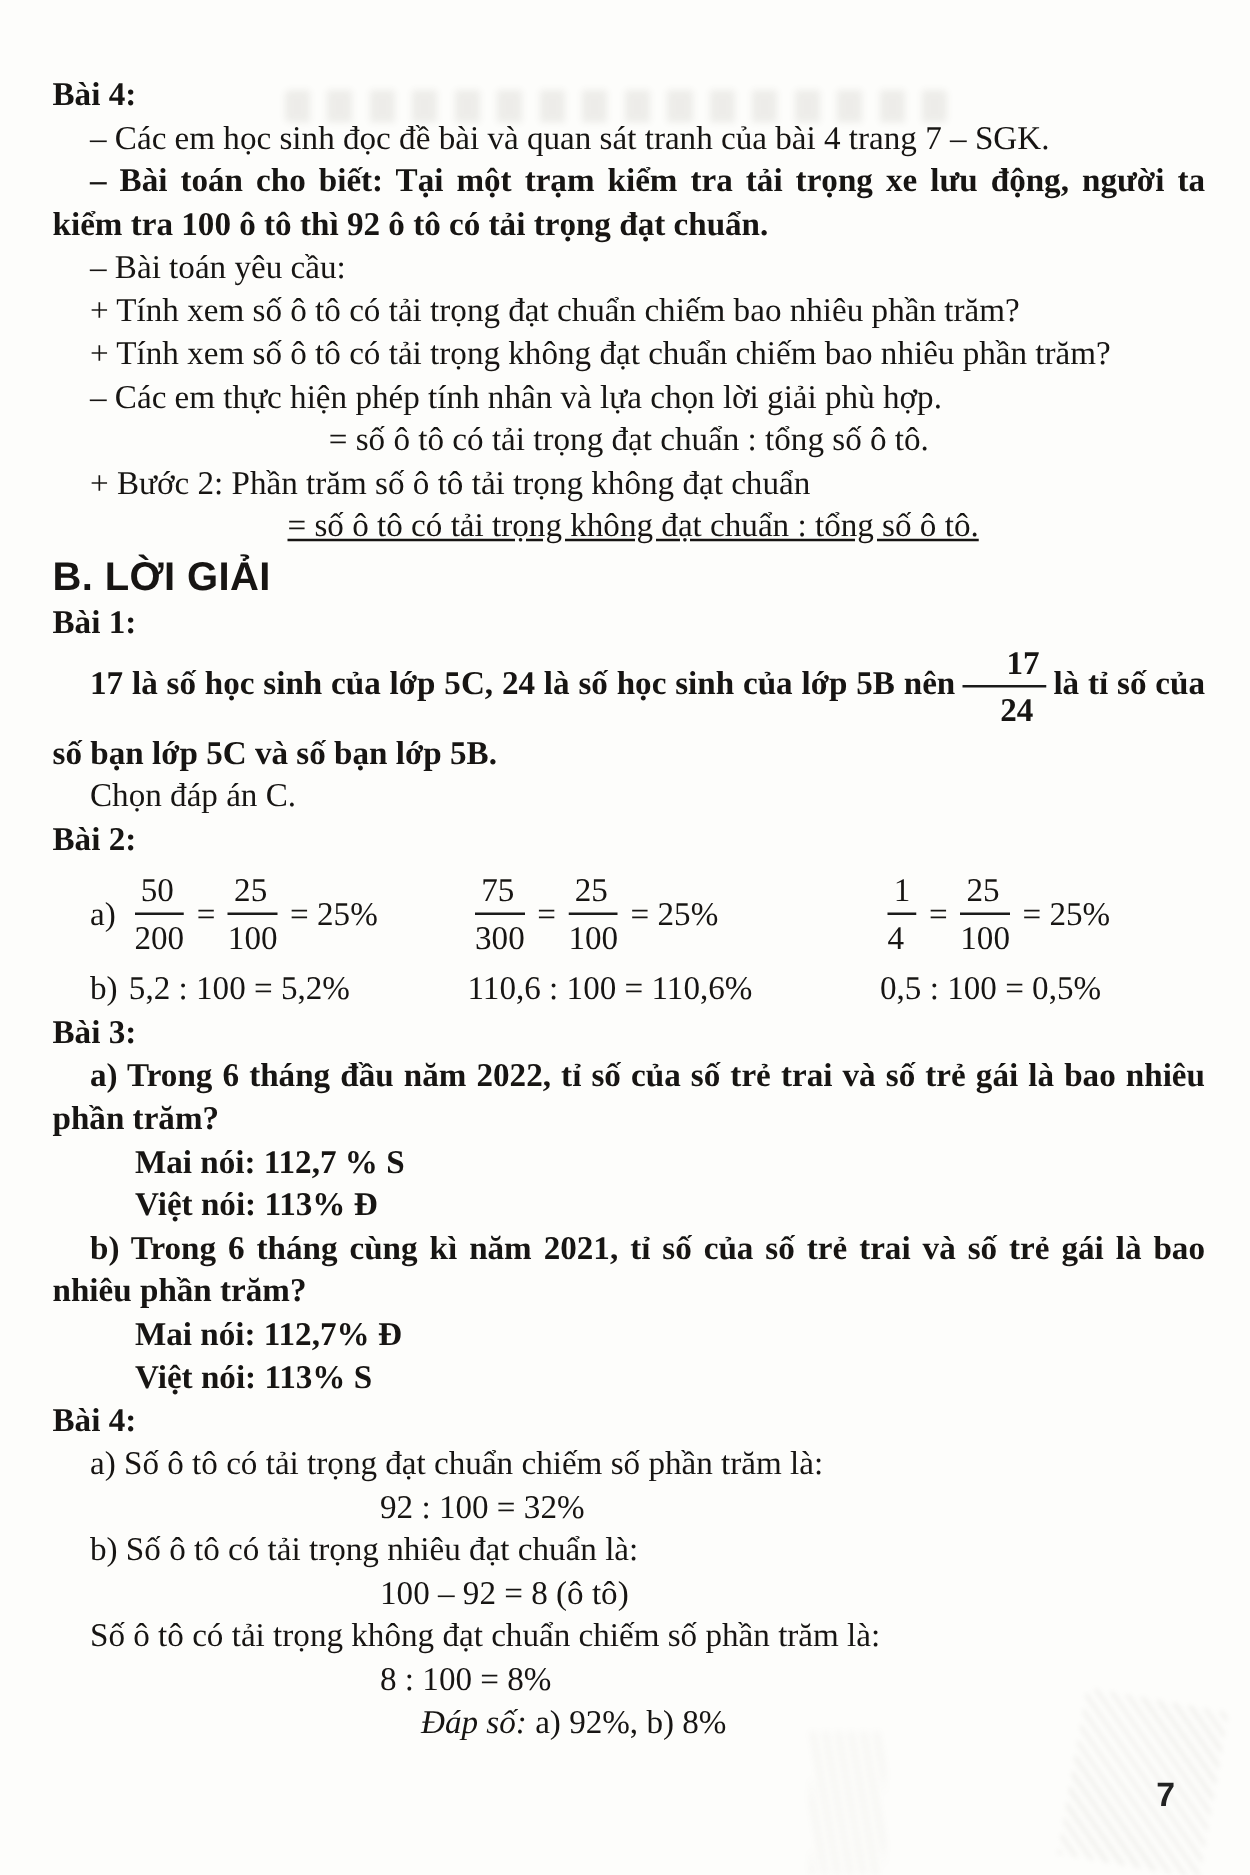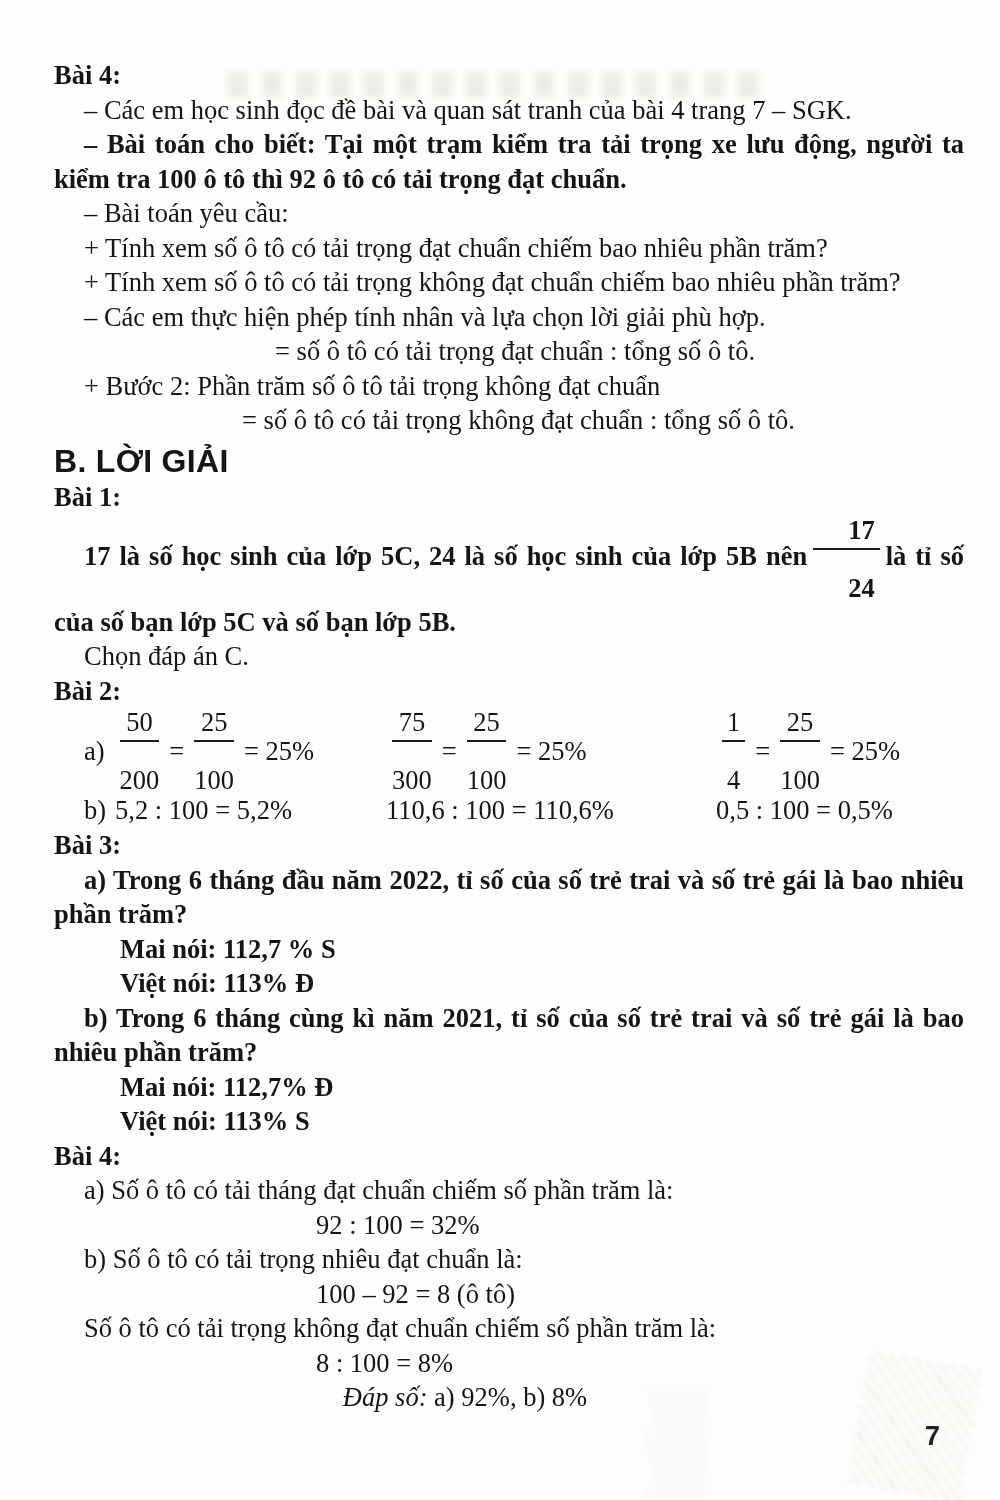--- a/index.html
+++ b/index.html
@@ -2,37 +2,37 @@
 <html lang="vi"><head>
 <meta charset="utf-8">
 <style>
   html,body{margin:0;padding:0;background:#d9d9d9;}
   .page{
     position:relative;width:1000px;height:1500px;margin:0 auto;
     background:#fdfdfb;color:#171513;overflow:hidden;
     font-family:"Liberation Serif","DejaVu Serif",serif;
     font-size:26.5px;
   }
-  .content{position:absolute;left:16px;top:0;right:0;padding:58px 36px 0 38px;}
+  .content{position:absolute;left:4px;top:0;right:0;padding:58px 36px 0 38px;}
   p.line{margin:0;line-height:34.5px;}
   .bold{font-weight:bold;}
   .ind{text-indent:30px;}
   .just{text-align:justify;font-weight:bold;}
   .section-head{
     font-family:"Liberation Sans","DejaVu Sans",sans-serif;
     font-weight:bold;font-size:32px;line-height:37px;margin:5px 0 0 0;
     letter-spacing:.3px;
   }
   .f-ind1{padding-left:221px;}
-  .f-ind2{padding-left:188px;}
+  .f-ind2{padding-left:188px;text-decoration:underline;}
   .calc-ind{padding-left:262px;}
   .speak{padding-left:66px;font-weight:bold;}
-  .frac{display:inline-block;vertical-align:middle;text-align:center;line-height:1.22;margin:0 6px;}
+  .frac{display:inline-block;vertical-align:middle;line-height:1.22;margin:0 6px;}
   .frac .num{display:block;border-bottom:2.5px solid #1b1b1b;padding:0 5px 2px;}
-  .frac .den{display:block;padding-top:2px;margin-top:20px;}
+  .frac .den{display:block;padding-top:2px;}
   .b1para{line-height:34.5px;}
   .b2row{display:flex;padding-left:30px;align-items:center;}
   .b2row-a{height:82px;margin-top:2px;}
   .b2row-b{height:36px;line-height:36px;}
   .b2c1{width:302px;}
   .b2c2{width:330px;}
   .b2c3{flex:1;}
   .b2cell{display:flex;align-items:center;}
   .b2label{margin-right:9px;}
   .b2eq{margin:0 4px;}
@@ -142,21 +142,21 @@
 
     <p class="line bold">Bài 3:</p>
     <p class="line ind just">a) Trong 6 tháng đầu năm 2022, tỉ số của số trẻ trai và số trẻ gái là bao nhiêu phần trăm?</p>
     <p class="line speak">Mai nói: 112,7 % S</p>
     <p class="line speak">Việt nói: 113% Đ</p>
     <p class="line ind just">b) Trong 6 tháng cùng kì năm 2021, tỉ số của số trẻ trai và số trẻ gái là bao nhiêu phần trăm?</p>
     <p class="line speak">Mai nói: 112,7% Đ</p>
     <p class="line speak">Việt nói: 113% S</p>
 
     <p class="line bold">Bài 4:</p>
-    <p class="line ind">a) Số ô tô có tải tháng đạt chuẩn chiếm số phần trăm là:</p>
+    <p class="line ind">a) Số ô tô có tải trọng đạt chuẩn chiếm số phần trăm là:</p>
     <p class="line calc-ind">92 : 100 = 32%</p>
     <p class="line ind">b) Số ô tô có tải trọng nhiêu đạt chuẩn là:</p>
     <p class="line calc-ind">100 – 92 = 8 (ô tô)</p>
     <p class="line ind">Số ô tô có tải trọng không đạt chuẩn chiếm số phần trăm là:</p>
     <p class="line calc-ind">8 : 100 = 8%</p>
     <p class="line dapso"><span class="italic">Đáp số:</span><span> a) 92%, b) 8%</span></p>
 
   </div>
 
   <div class="smudge-mid"></div>

